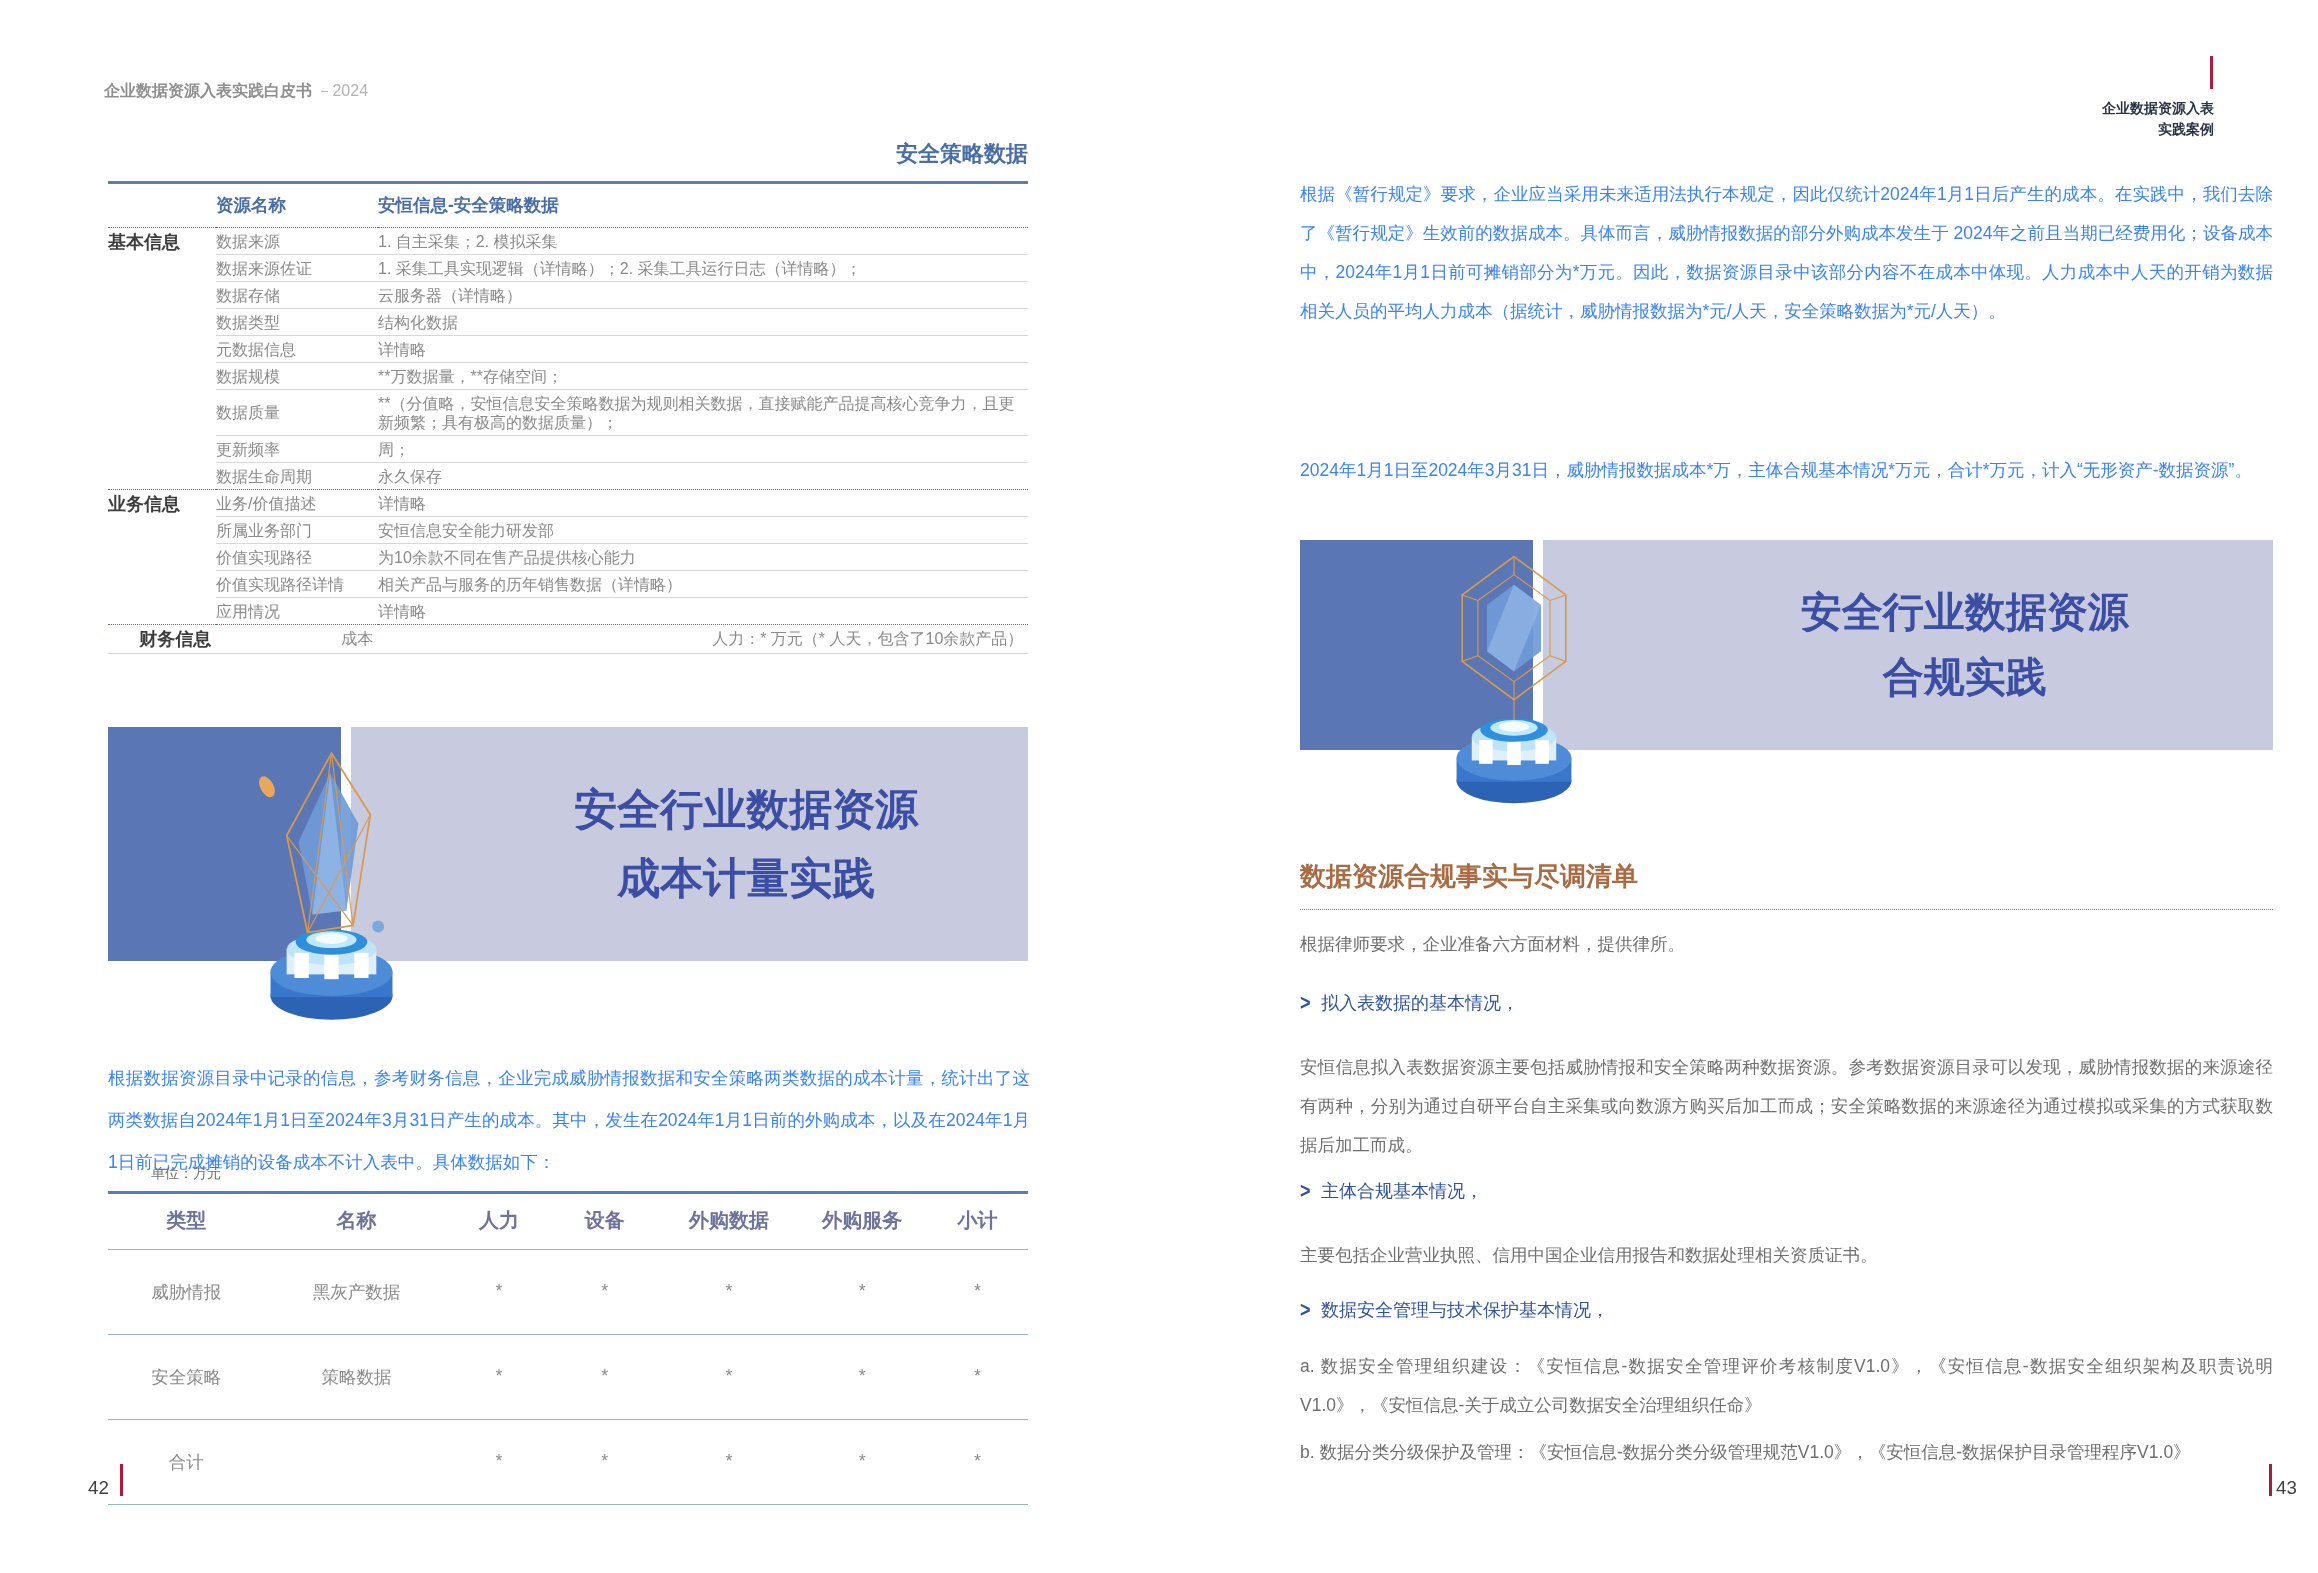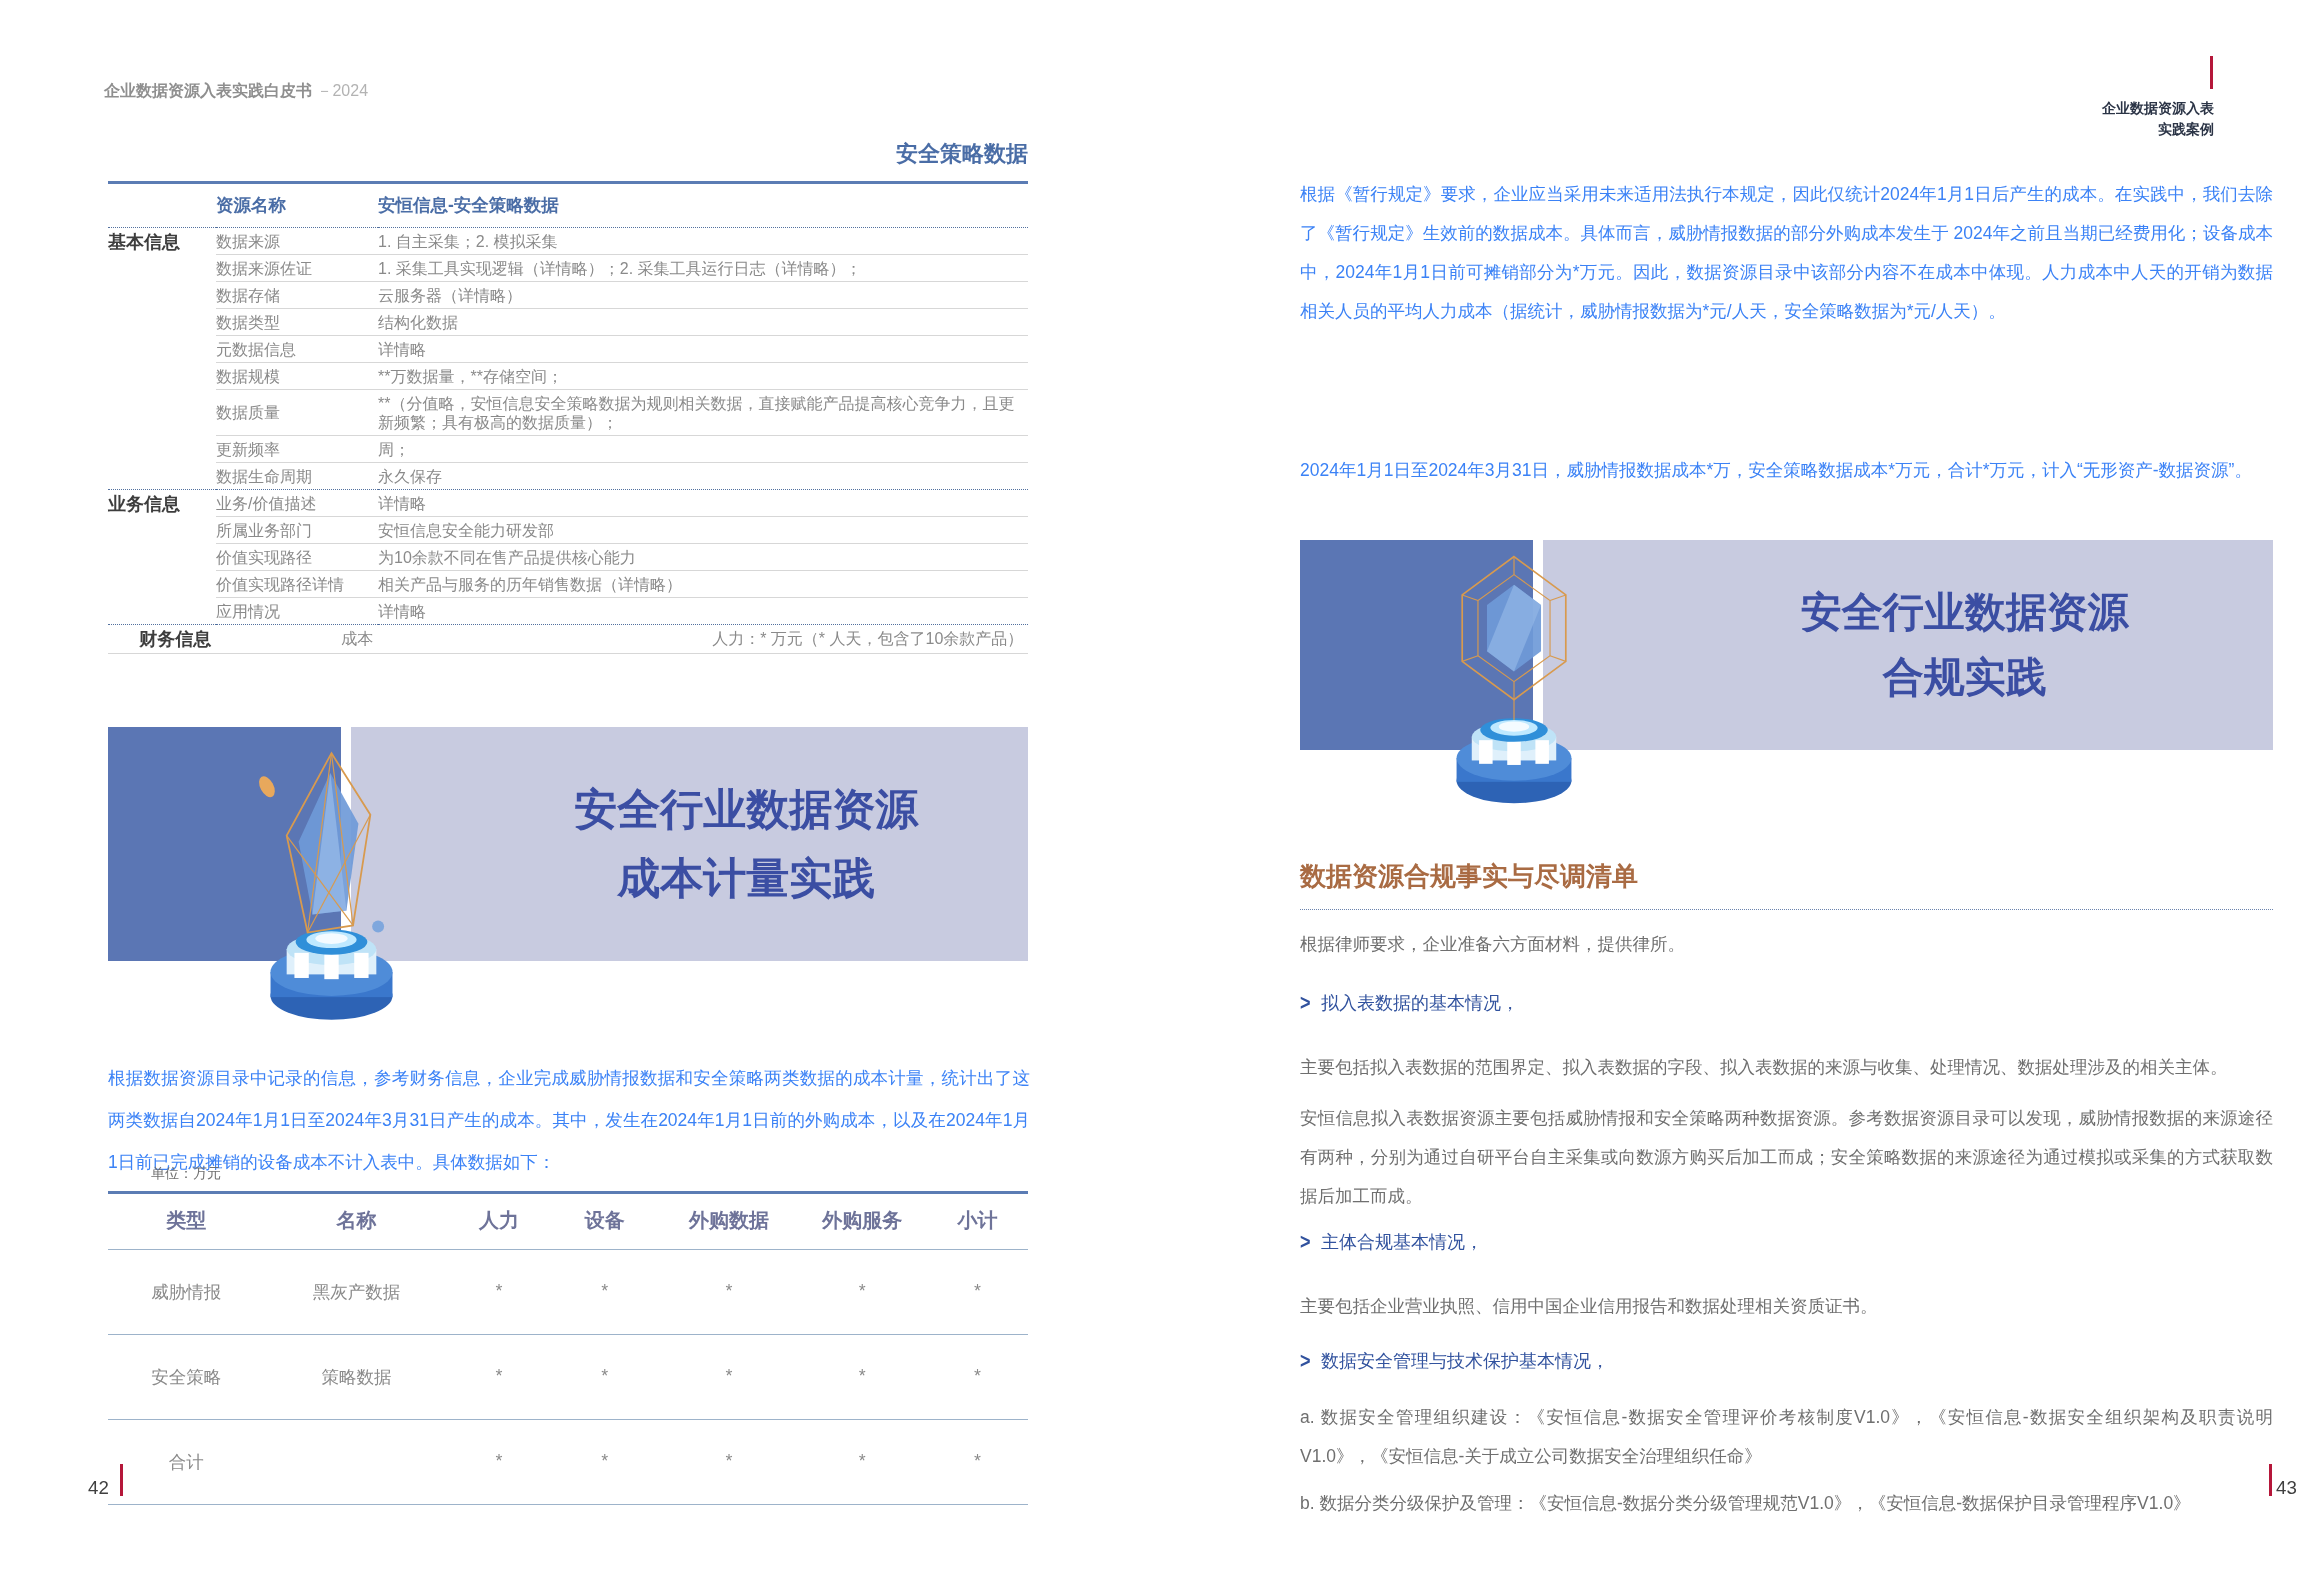--- a/index.html
+++ b/index.html
@@ -261,21 +261,21 @@
   <div class="pg-l">42</div>
   <div class="bar-l"></div>
 
   <div class="bar-rt"></div>
   <div class="hdr-right">
     <div>企业数据资源入表</div>
     <div>实践案例</div>
   </div>
 
   <p class="para para-r1">根据《暂行规定》要求，企业应当采用未来适用法执行本规定，因此仅统计2024年1月1日后产生的成本。在实践中，我们去除了《暂行规定》生效前的数据成本。具体而言，威胁情报数据的部分外购成本发生于 2024年之前且当期已经费用化；设备成本中，2024年1月1日前可摊销部分为*万元。因此，数据资源目录中该部分内容不在成本中体现。人力成本中人天的开销为数据相关人员的平均人力成本（据统计，威胁情报数据为*元/人天，安全策略数据为*元/人天）。</p>
-  <p class="para para-r2">2024年1月1日至2024年3月31日，威胁情报数据成本*万，安全策略数据成本*万元，合计*万元，计入“无形资产-数据资源”。</p>
+  <p class="para para-r2">2024年1月1日至2024年3月31日，威胁情报数据成本*万，主体合规基本情况*万元，合计*万元，计入“无形资产-数据资源”。</p>
 
   <div class="banner b-right">
     <div class="blue"></div>
     <div class="light"></div>
     <div class="btitle" style="font-size:41px;line-height:65px;">
       <div>安全行业数据资源</div>
       <div>合规实践</div>
     </div>
     <svg class="art" style="left:123px;top:10.5px;" width="182" height="259" viewBox="0 0 320 460">
 
@@ -307,21 +307,20 @@
 
   <div class="r-flow">
     <h2 class="sec-h">数据资源合规事实与尽调清单</h2>
     <div class="dotrule"></div>
     <p class="p-intro">根据律师要求，企业准备六方面材料，提供律所。</p>
 
     <div class="bullet">
       <span class="chev">&gt;</span>
       <span>拟入表数据的基本情况，</span>
     </div>
-    <p class="p-body mb-lg">主要包括拟入表数据的范围界定、拟入表数据的字段、拟入表数据的来源与收集、处理情况、数据处理涉及的相关主体。</p>
     <p class="p-body mb-md">安恒信息拟入表数据资源主要包括威胁情报和安全策略两种数据资源。参考数据资源目录可以发现，威胁情报数据的来源途径有两种，分别为通过自研平台自主采集或向数源方购买后加工而成；安全策略数据的来源途径为通过模拟或采集的方式获取数据后加工而成。</p>
 
     <div class="bullet">
       <span class="chev">&gt;</span>
       <span>主体合规基本情况，</span>
     </div>
     <p class="p-body mb-b">主要包括企业营业执照、信用中国企业信用报告和数据处理相关资质证书。</p>
 
     <div class="bullet" style="margin-bottom:24.5px;">
       <span class="chev">&gt;</span>

